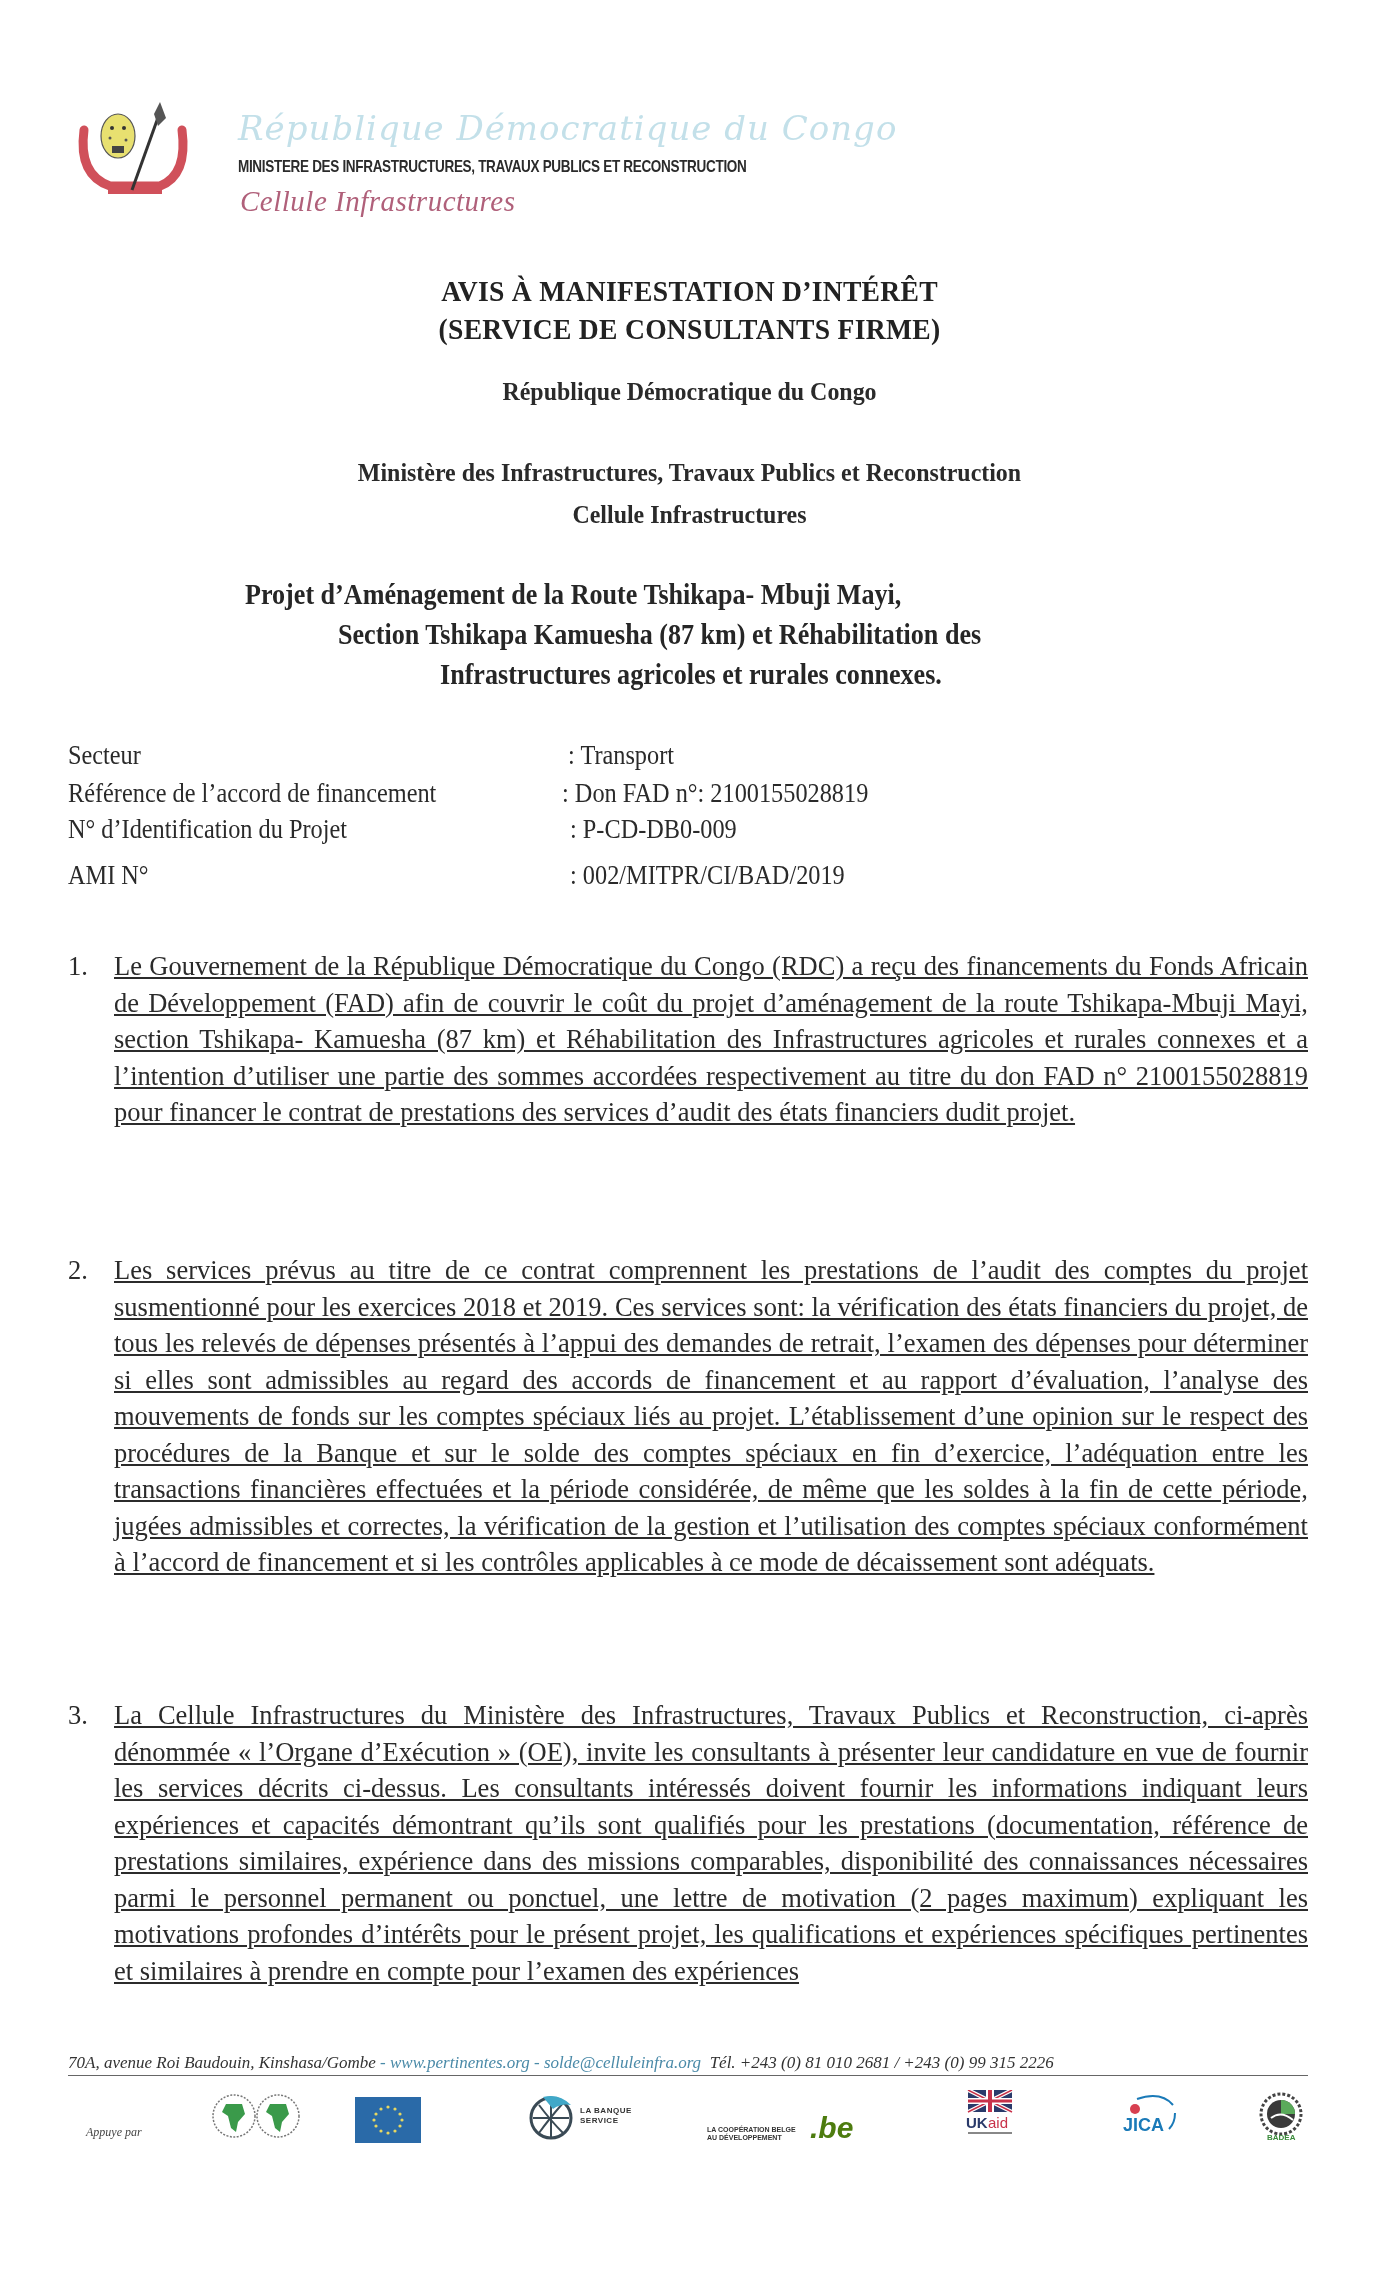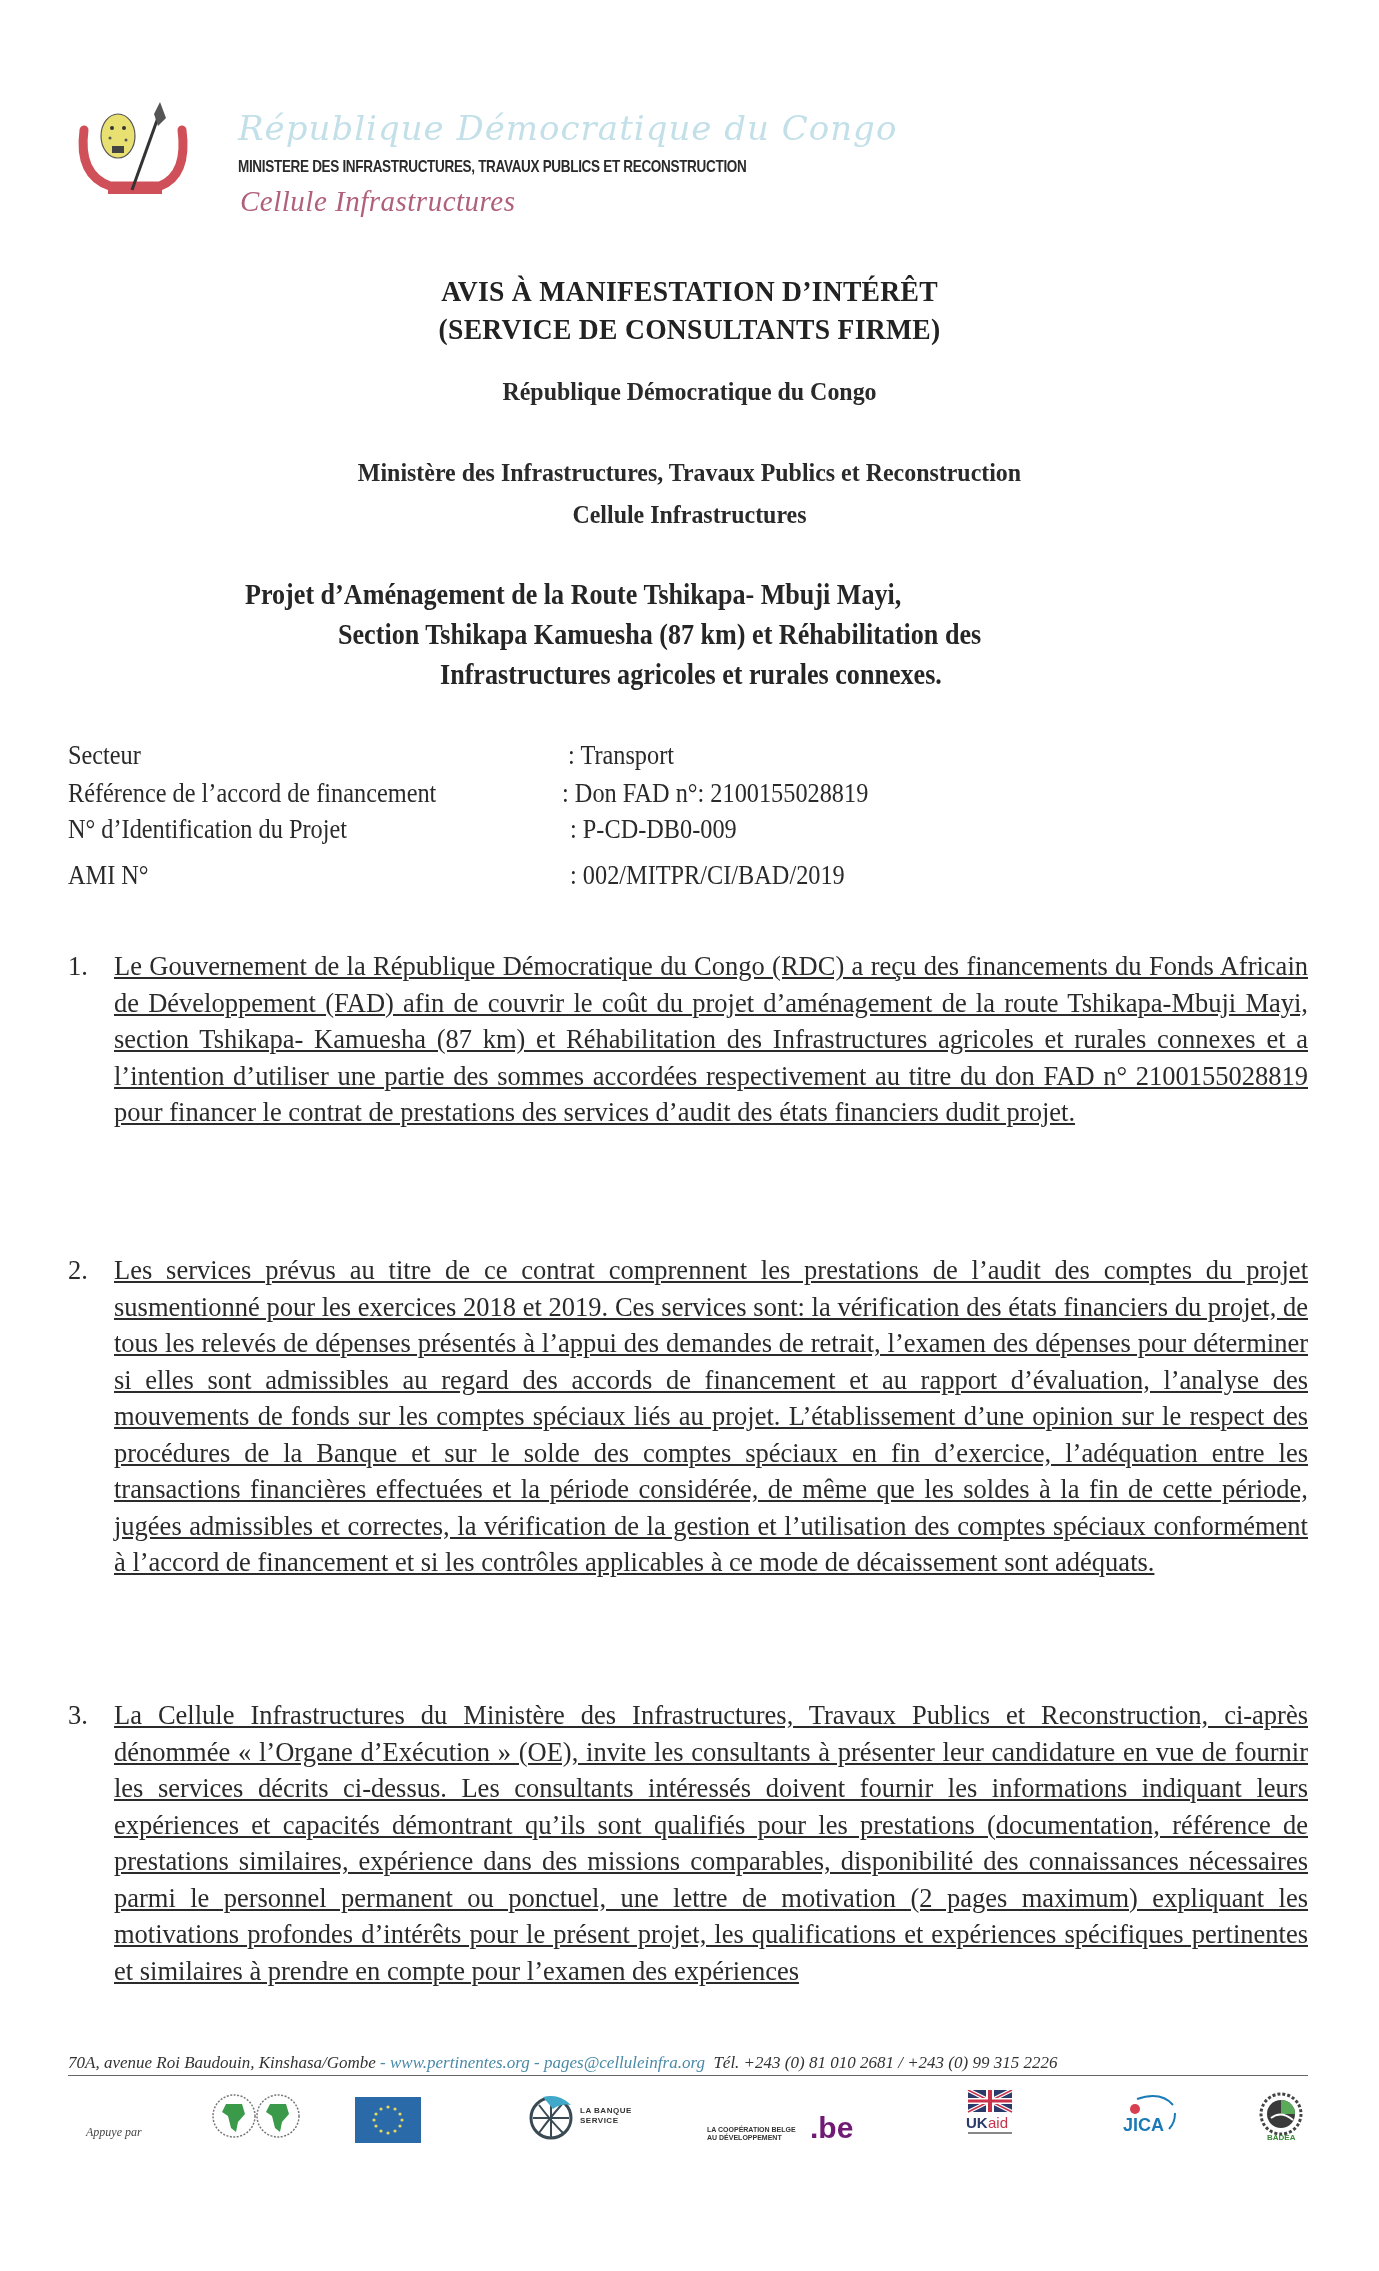--- a/index.html
+++ b/index.html
@@ -93,21 +93,21 @@
 <div class="abs para" style="top:1252px;">
   <span class="num">2.</span>
   <span class="txt">Les services prévus au titre de ce contrat comprennent les prestations de l’audit des comptes du projet susmentionné pour les exercices 2018 et 2019. Ces services sont: la vérification des états financiers du projet, de tous les relevés de dépenses présentés à l’appui des demandes de retrait, l’examen des dépenses pour déterminer si elles sont admissibles au regard des accords de financement et au rapport d’évaluation, l’analyse des mouvements de fonds sur les comptes spéciaux liés au projet. L’établissement d’une opinion sur le respect des procédures de la Banque et sur le solde des comptes spéciaux en fin d’exercice, l’adéquation entre les transactions financières effectuées et la période considérée, de même que les soldes à la fin de cette période, jugées admissibles et correctes, la vérification de la gestion et l’utilisation des comptes spéciaux conformément à l’accord de financement et si les contrôles applicables à ce mode de décaissement sont adéquats.</span>
 </div>
 <div class="abs para" style="top:1697px;">
   <span class="num">3.</span>
   <span class="txt">La Cellule Infrastructures du Ministère des Infrastructures, Travaux Publics et Reconstruction, ci-après dénommée « l’Organe d’Exécution » (OE), invite les consultants à présenter leur candidature en vue de fournir les services décrits ci-dessus. Les consultants intéressés doivent fournir les informations indiquant leurs expériences et capacités démontrant qu’ils sont qualifiés pour les prestations (documentation, référence de prestations similaires, expérience dans des missions comparables, disponibilité des connaissances nécessaires parmi le personnel permanent ou ponctuel, une lettre de motivation (2 pages maximum) expliquant les motivations profondes d’intérêts pour le présent projet, les qualifications et expériences spécifiques pertinentes et similaires à prendre en compte pour l’examen des expériences</span>
 </div>
 
 <div class="abs footer-line">
-  <span>70A, avenue Roi Baudouin, Kinshasa/Gombe</span><span class="link"> - </span><span class="link">www.pertinentes.org</span><span class="link"> - </span><span class="link">pages@celluleinfra.org</span>&nbsp;&nbsp;<span>Tél. +243 (0) 81 010 2681  /  +243 (0) 99 315 2226</span>
+  <span>70A, avenue Roi Baudouin, Kinshasa/Gombe</span><span class="link"> - </span><span class="link">www.pertinentes.org</span><span class="link"> - </span><span class="link">solde@celluleinfra.org</span>&nbsp;&nbsp;<span>Tél. +243 (0) 81 010 2681  /  +243 (0) 99 315 2226</span>
 </div>
 
 <div class="abs appuye">Appuye par</div>
 
 <div class="logo" style="left:212px; top:2092px;">
   <svg width="92" height="48" viewBox="0 0 92 48">
     <circle cx="22" cy="24" r="21" fill="#fff" stroke="#777" stroke-width="1.5" stroke-dasharray="2 1.5"></circle>
     <path d="M14 12 L30 12 L33 22 L26 30 L24 40 L19 36 L16 24 L10 20 Z" fill="#3a9a4a"></path>
     <circle cx="66" cy="24" r="21" fill="#fff" stroke="#777" stroke-width="1.5" stroke-dasharray="2 1.5"></circle>
     <path d="M58 12 L74 12 L77 22 L70 30 L68 40 L63 36 L60 24 L54 20 Z" fill="#3a9a4a"></path>
@@ -139,21 +139,21 @@
     <circle cx="24" cy="25" r="20" fill="none" stroke="#3a4a55" stroke-width="3"></circle>
     <path d="M6 25 H42 M24 5 V45 M12 12 Q24 28 36 40 M36 10 Q22 26 12 40" stroke="#3a4a55" stroke-width="2" fill="none"></path>
     <path d="M16 4 Q32 0 44 12 Q34 10 26 16 Z" fill="#40a8c8"></path>
   </svg>
 </div>
 <div class="logo lbl-sans" style="left:580px; top:2106px; font-size:8px; line-height:10px; color:#333; letter-spacing:0.5px;">
   <div style="width:60px;">LA BANQUE SERVICE</div>
 </div>
 
 <div class="logo lbl-sans" style="left:707px; top:2126px; font-size:7px; line-height:8px; color:#333; width:100px;">LA COOPÉRATION BELGE AU DÉVELOPPEMENT</div>
-<div class="logo lbl-sans" style="left:810px; top:2113px; font-size:30px; color:#701a75; line-height:30px;">.be</div>
+<div class="logo lbl-sans" style="left:810px; top:2113px; font-size:30px; color:#4d7c0f; line-height:30px;font-style:italic;">.be</div>
 
 <div class="logo" style="left:964px; top:2090px;">
   <svg width="52" height="48" viewBox="0 0 52 48">
     <rect x="4" y="0" width="44" height="22" fill="#2a3a6a"></rect>
     <path d="M4 0 L48 22 M48 0 L4 22" stroke="#fff" stroke-width="4"></path>
     <path d="M4 0 L48 22 M48 0 L4 22" stroke="#c8324a" stroke-width="1.5"></path>
     <rect x="22" y="0" width="8" height="22" fill="#fff"></rect>
       <rect x="4" y="8" width="44" height="6" fill="#fff"></rect>
     <rect x="24" y="0" width="4" height="22" fill="#c8324a"></rect>
       <rect x="4" y="9.5" width="44" height="3" fill="#c8324a"></rect>

